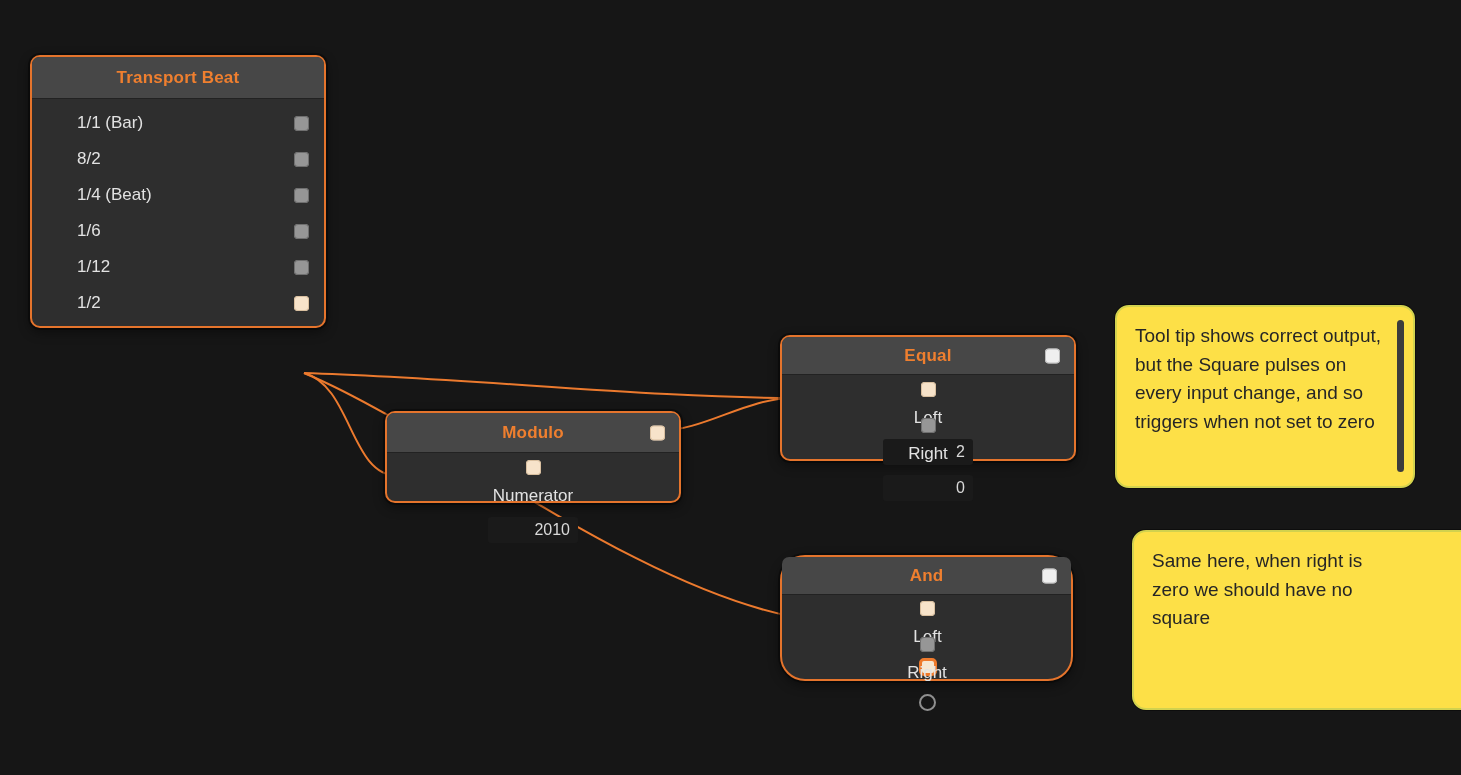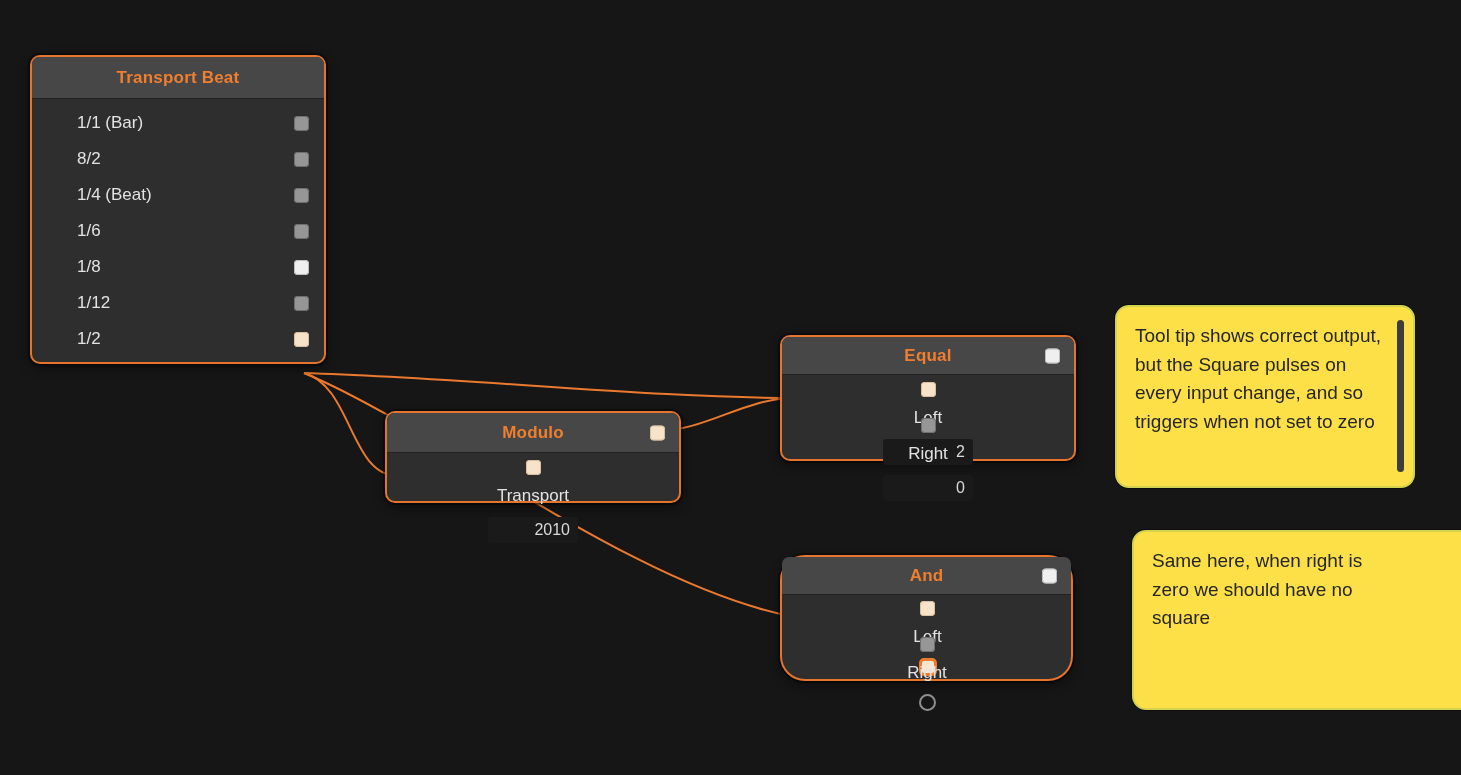--- a/index.html
+++ b/index.html
@@ -69,43 +69,39 @@
       </div>
       <div class="t-row">
         <span class="t-label">1/4 (Beat)</span>
         <span class="port port-inactive"></span>
       </div>
       <div class="t-row">
         <span class="t-label">1/6</span>
         <span class="port port-inactive"></span>
       </div>
       <div class="t-row">
-        <span class="t-label">1/8</span>
-        <span class="port port-highlight"></span>
-      </div>
-      <div class="t-row">
         <span class="t-label">1/12</span>
         <span class="port port-inactive"></span>
       </div>
       <div class="t-row">
         <span class="t-label">1/2</span>
         <span class="port port-active"></span>
       </div>
     </div>
   </div>
 
   <div class="node" style="left:385px; top:411px; width:296px;">
     <div class="node-header" style="height:40px;">
       <div class="node-title">Modulo</div>
       <span class="port port-active header-port"></span>
     </div>
     <div class="op-body">
       <div class="op-row">
         <span class="port port-active"></span>
-        <span class="op-label">Transport</span>
+        <span class="op-label">Numerator</span>
         <span class="field">2010</span>
       </div>
     </div>
   </div>
 
   <div class="node" style="left:780px; top:335px; width:296px;">
     <div class="node-header" style="height:38px;">
       <div class="node-title">Equal</div>
       <span class="port port-highlight header-port"></span>
     </div>

